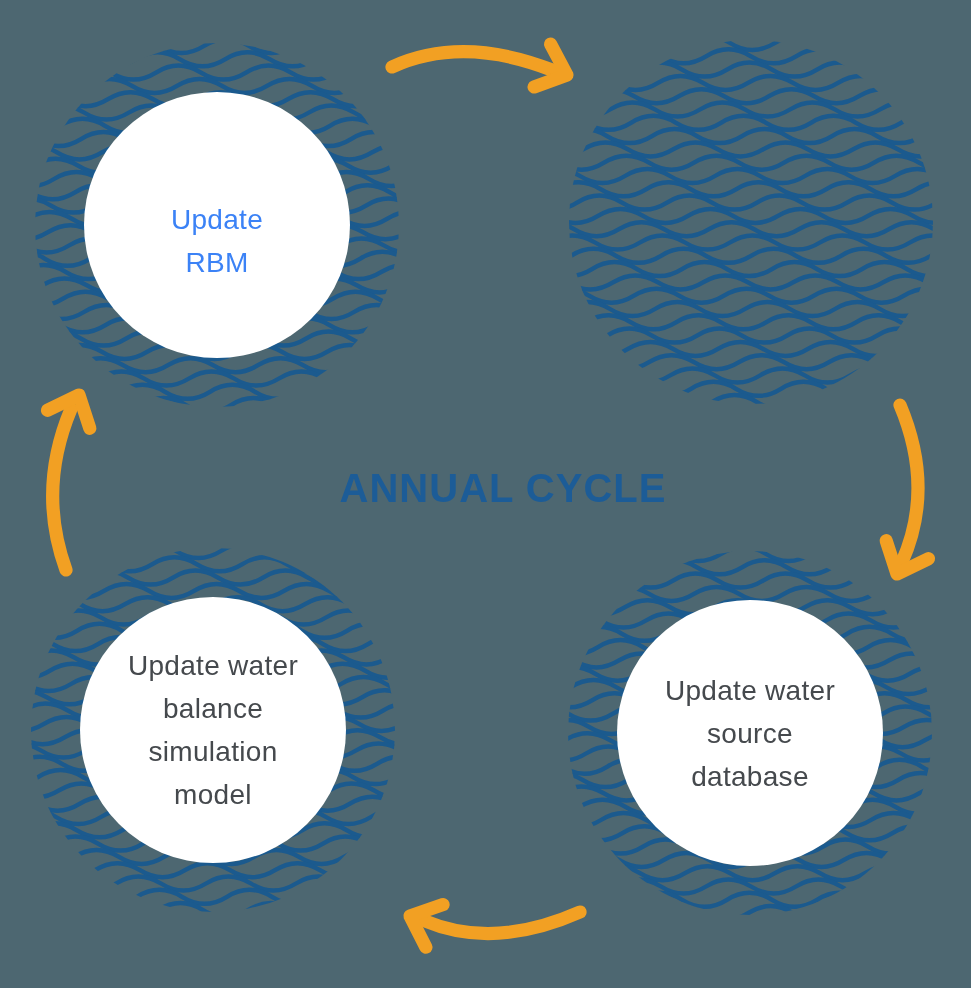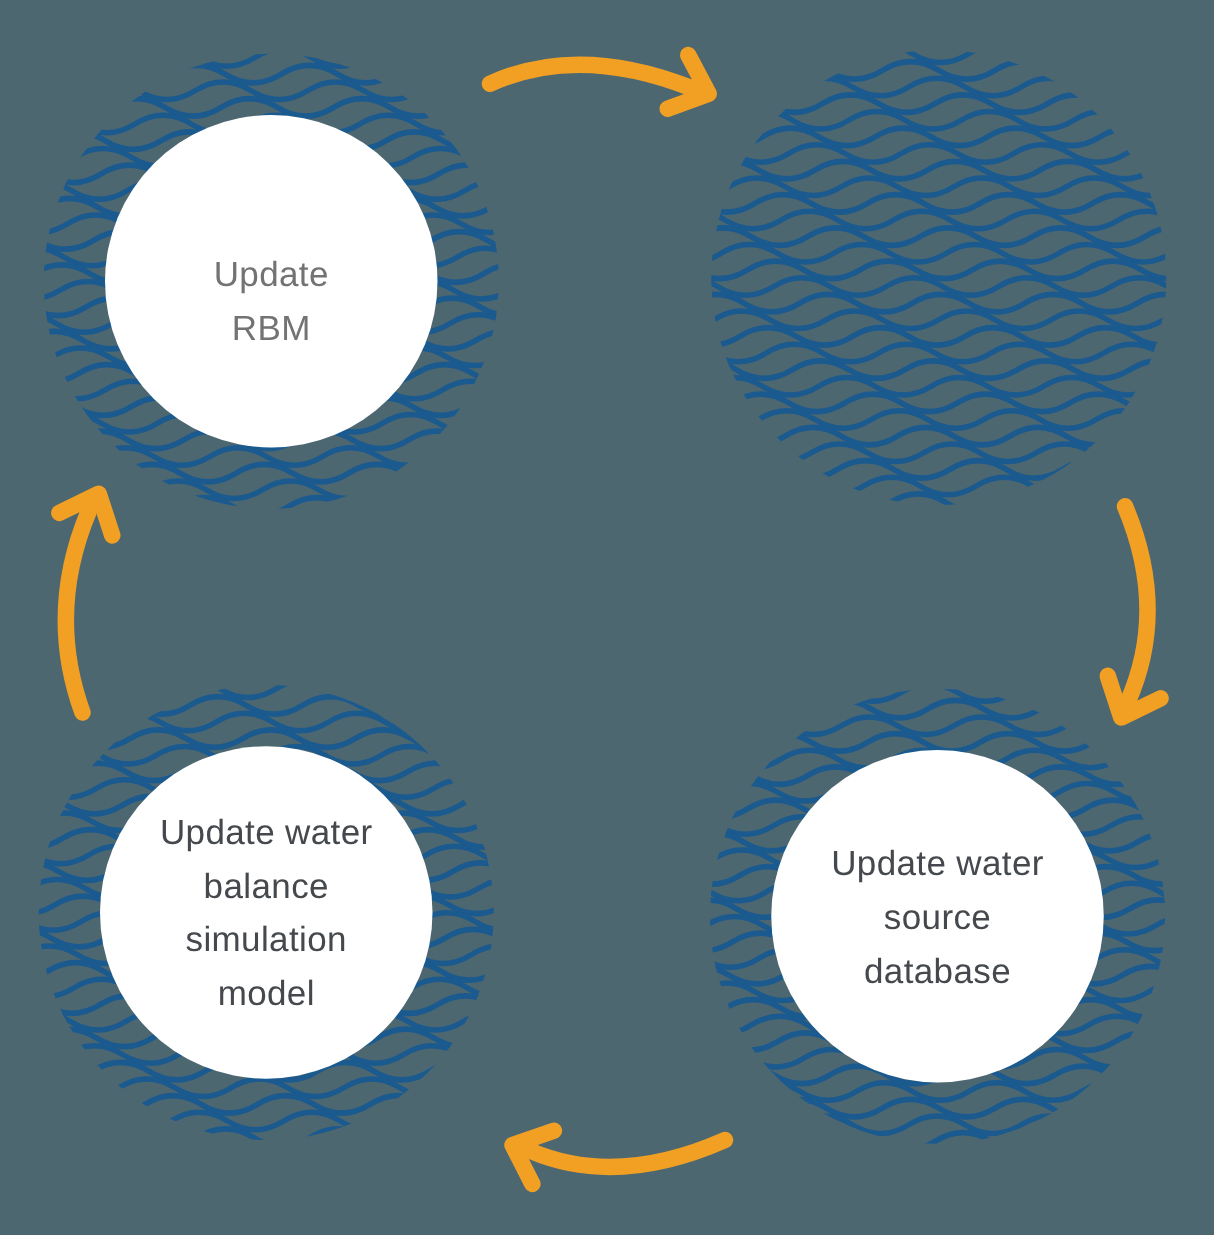--- a/index.html
+++ b/index.html
@@ -98,21 +98,21 @@
           <path d="M -19 283.3 q 22.5 -14 45 0 t 45 0 t 45 0 t 45 0 t 45 0 t 45 0 t 45 0 t 45 0 t 45 0 t 45 0 t 45 0 t 45 0 t 45 0"></path>
           <path d="M -88 296.6 q 22.5 -14 45 0 t 45 0 t 45 0 t 45 0 t 45 0 t 45 0 t 45 0 t 45 0 t 45 0 t 45 0 t 45 0 t 45 0 t 45 0"></path>
           <path d="M -67 309.9 q 22.5 -14 45 0 t 45 0 t 45 0 t 45 0 t 45 0 t 45 0 t 45 0 t 45 0 t 45 0 t 45 0 t 45 0 t 45 0 t 45 0"></path>
           <path d="M -46 323.2 q 22.5 -14 45 0 t 45 0 t 45 0 t 45 0 t 45 0 t 45 0 t 45 0 t 45 0 t 45 0 t 45 0 t 45 0 t 45 0 t 45 0"></path>
           <path d="M -25 336.5 q 22.5 -14 45 0 t 45 0 t 45 0 t 45 0 t 45 0 t 45 0 t 45 0 t 45 0 t 45 0 t 45 0 t 45 0 t 45 0 t 45 0"></path>
           <path d="M -94 349.8 q 22.5 -14 45 0 t 45 0 t 45 0 t 45 0 t 45 0 t 45 0 t 45 0 t 45 0 t 45 0 t 45 0 t 45 0 t 45 0 t 45 0"></path>
           <path d="M -73 363.1 q 22.5 -14 45 0 t 45 0 t 45 0 t 45 0 t 45 0 t 45 0 t 45 0 t 45 0 t 45 0 t 45 0 t 45 0 t 45 0 t 45 0"></path>
         </g>
       </svg>
     <div class="disc" style="background: rgb(255, 255, 255);">
-      <div class="node-label" style="color: #737373; margin-top: 32px;">Update
+      <div class="node-label" style="color: #3b82f6; margin-top: 32px;">Update
 RBM</div>
     </div>
   </div>
 
   <div class="node pos-tr">
     <svg class="waves" viewBox="0 0 366 366" xmlns="http://www.w3.org/2000/svg">
         <defs>
           <clipPath id="wave-clip-1">
             <circle cx="183" cy="183" r="182"></circle>
           </clipPath>
@@ -234,14 +234,15 @@
         </g>
       </svg>
     <div class="disc" style="background: rgb(255, 255, 255);">
       <div class="node-label" style="color: rgb(69, 73, 77);">Update water
 balance
 simulation
 model</div>
     </div>
   </div>
 
+  <div class="title" style="color: rgb(28, 92, 151);">ANNUAL CYCLE</div>
 
 </div>
 
 </body></html>

